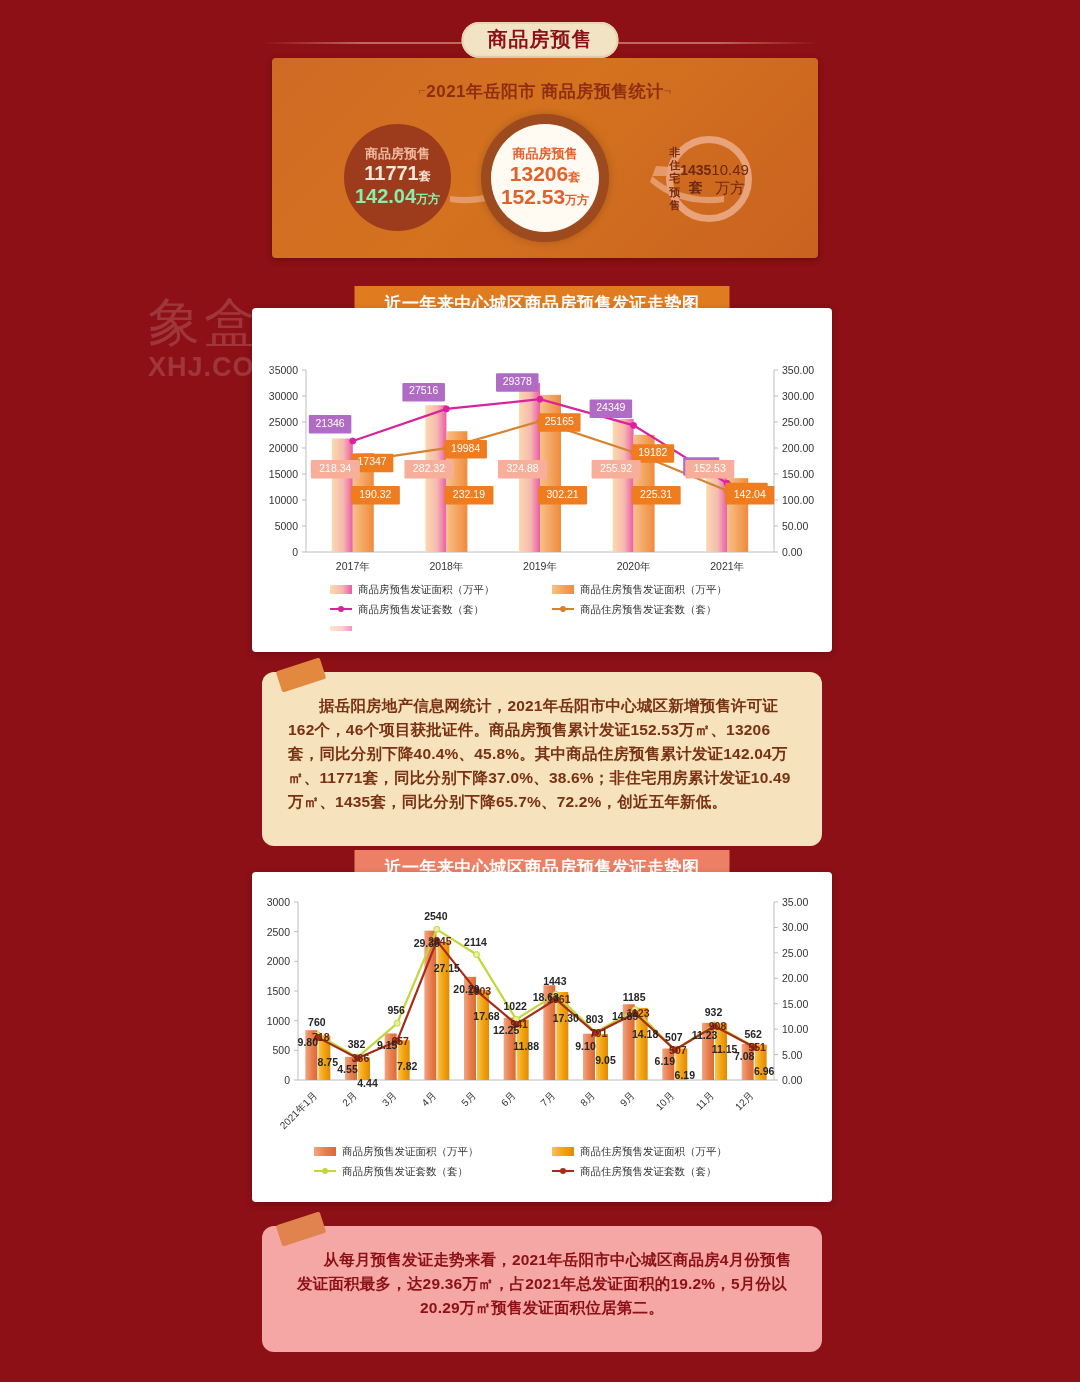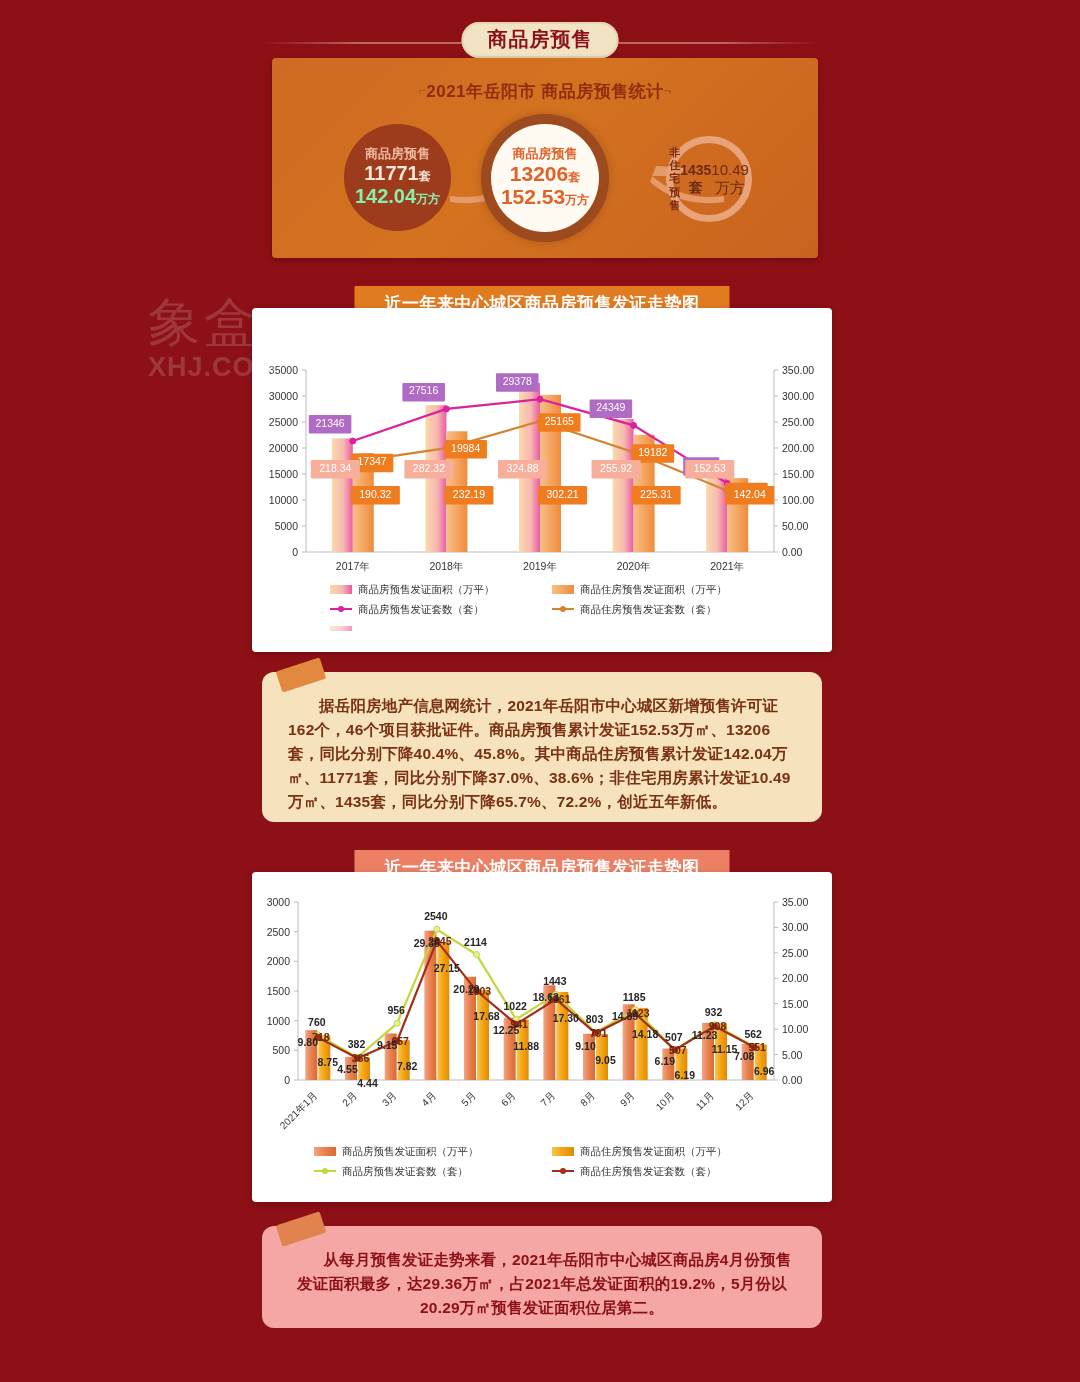--- a/index.html
+++ b/index.html
@@ -124,21 +124,21 @@
   .rib1 .rib-tail-r { background: #d96d14; clip-path: polygon(0 0,100% 0,60% 50%,100% 100%,0 100%); }
   .rib2 .rib-tail-l { background: #e06d51; clip-path: polygon(0 0,100% 0,100% 100%,0 100%,40% 50%); }
   .rib2 .rib-tail-r { background: #e06d51; clip-path: polygon(0 0,100% 0,60% 50%,100% 100%,0 100%); }
 
   
   .chart-svg { position: absolute; }
 
   
   .note {
     position: absolute; border-radius: 12px;
-    padding: 22px 26px 8px 26px;
+    padding: 22px 26px 32px 26px;
     font-size: 15.5px; line-height: 1.55; font-weight: bold;
     letter-spacing: .2px;
   }
   .note1 { left: 262px; top: 672px; width: 560px; background: #f6e2bc; color: #7a3112; }
   .note2 { left: 262px; top: 1226px; width: 560px; background: #f4a7a4; color: #8c1016; text-align: center; }
   .note .tape {
     position: absolute; left: 16px; top: -8px; width: 46px; height: 22px;
     transform: rotate(-18deg); border-radius: 2px;
   }
   .note1 .tape { background: #e2883f; }

